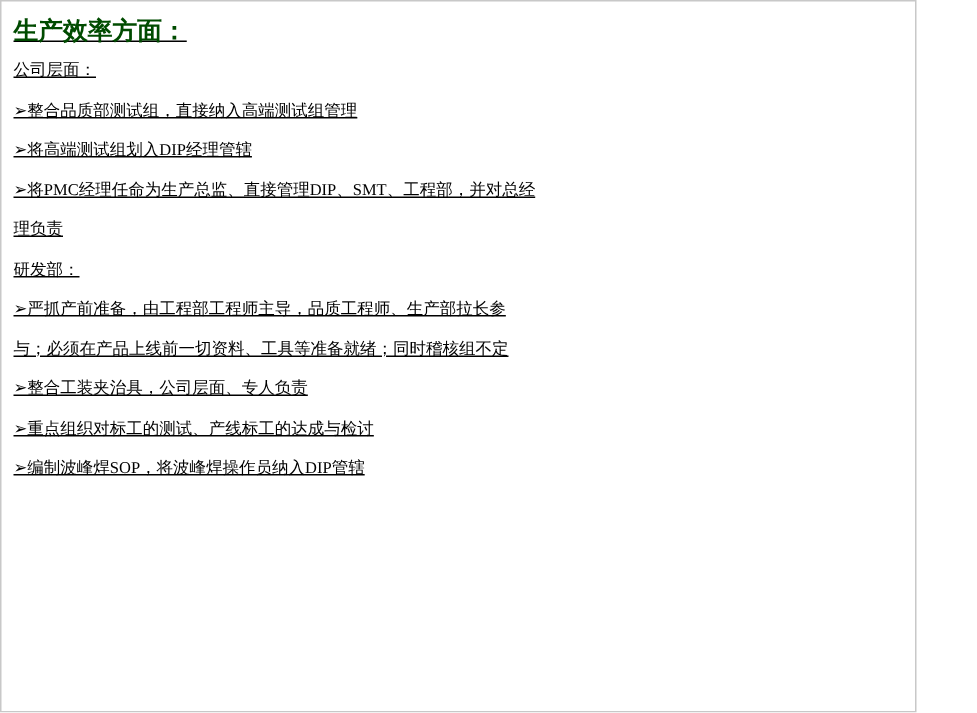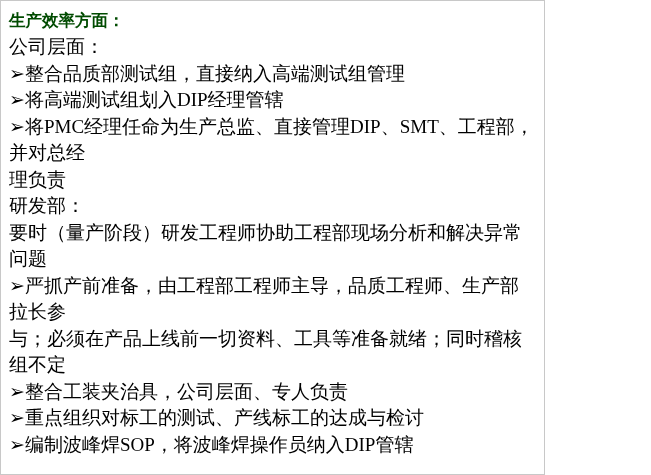--- a/index.html
+++ b/index.html
@@ -8,32 +8,33 @@
   }
   body {
     width: 651px;
     height: 475px;
     background: #ffffff;
     font-family: "Liberation Serif", "DejaVu Serif", serif;
     overflow: hidden;
   }
   .page {
     position: relative;
-    width: 545px;
+    width: 611px;
     height: 475px;
     box-sizing: border-box;
     border: 1px solid #c8c8c8;
     background: #ffffff;
     padding: 6px 8px 0 8px;
+    text-decoration: underline;
   }
   .doc-body {
     display: block;
   }
   .line {
-    font-size: 19px;
+    font-size: 11px;
     line-height: 26.5px;
     color: #000000;
     white-space: pre-wrap;
     letter-spacing: 0px;
     font-family: "Liberation Serif", "DejaVu Serif", serif;
   }
   .heading {
     font-weight: bold;
     color: #004b00;
     font-size: 16.5px;
@@ -51,21 +52,20 @@
 
 <div class="page">
   <div class="doc-body">
     <div class="line heading">生产效率方面：</div>
     <div class="line sub-head">公司层面：</div>
     <div class="line bullet-line">➢整合品质部测试组，直接纳入高端测试组管理</div>
     <div class="line bullet-line">➢将高端测试组划入DIP经理管辖</div>
     <div class="line bullet-line">➢将PMC经理任命为生产总监、直接管理DIP、SMT、工程部，并对总经</div>
     <div class="line">理负责</div>
     <div class="line sub-head">研发部：</div>
-    <div class="line">要时（量产阶段）研发工程师协助工程部现场分析和解决异常问题</div>
     <div class="line bullet-line">➢严抓产前准备，由工程部工程师主导，品质工程师、生产部拉长参</div>
     <div class="line">与；必须在产品上线前一切资料、工具等准备就绪；同时稽核组不定</div>
     <div class="line bullet-line">➢整合工装夹治具，公司层面、专人负责</div>
     <div class="line bullet-line">➢重点组织对标工的测试、产线标工的达成与检讨</div>
     <div class="line bullet-line">➢编制波峰焊SOP，将波峰焊操作员纳入DIP管辖</div>
 
   </div>
 </div>
 
 </body></html>

